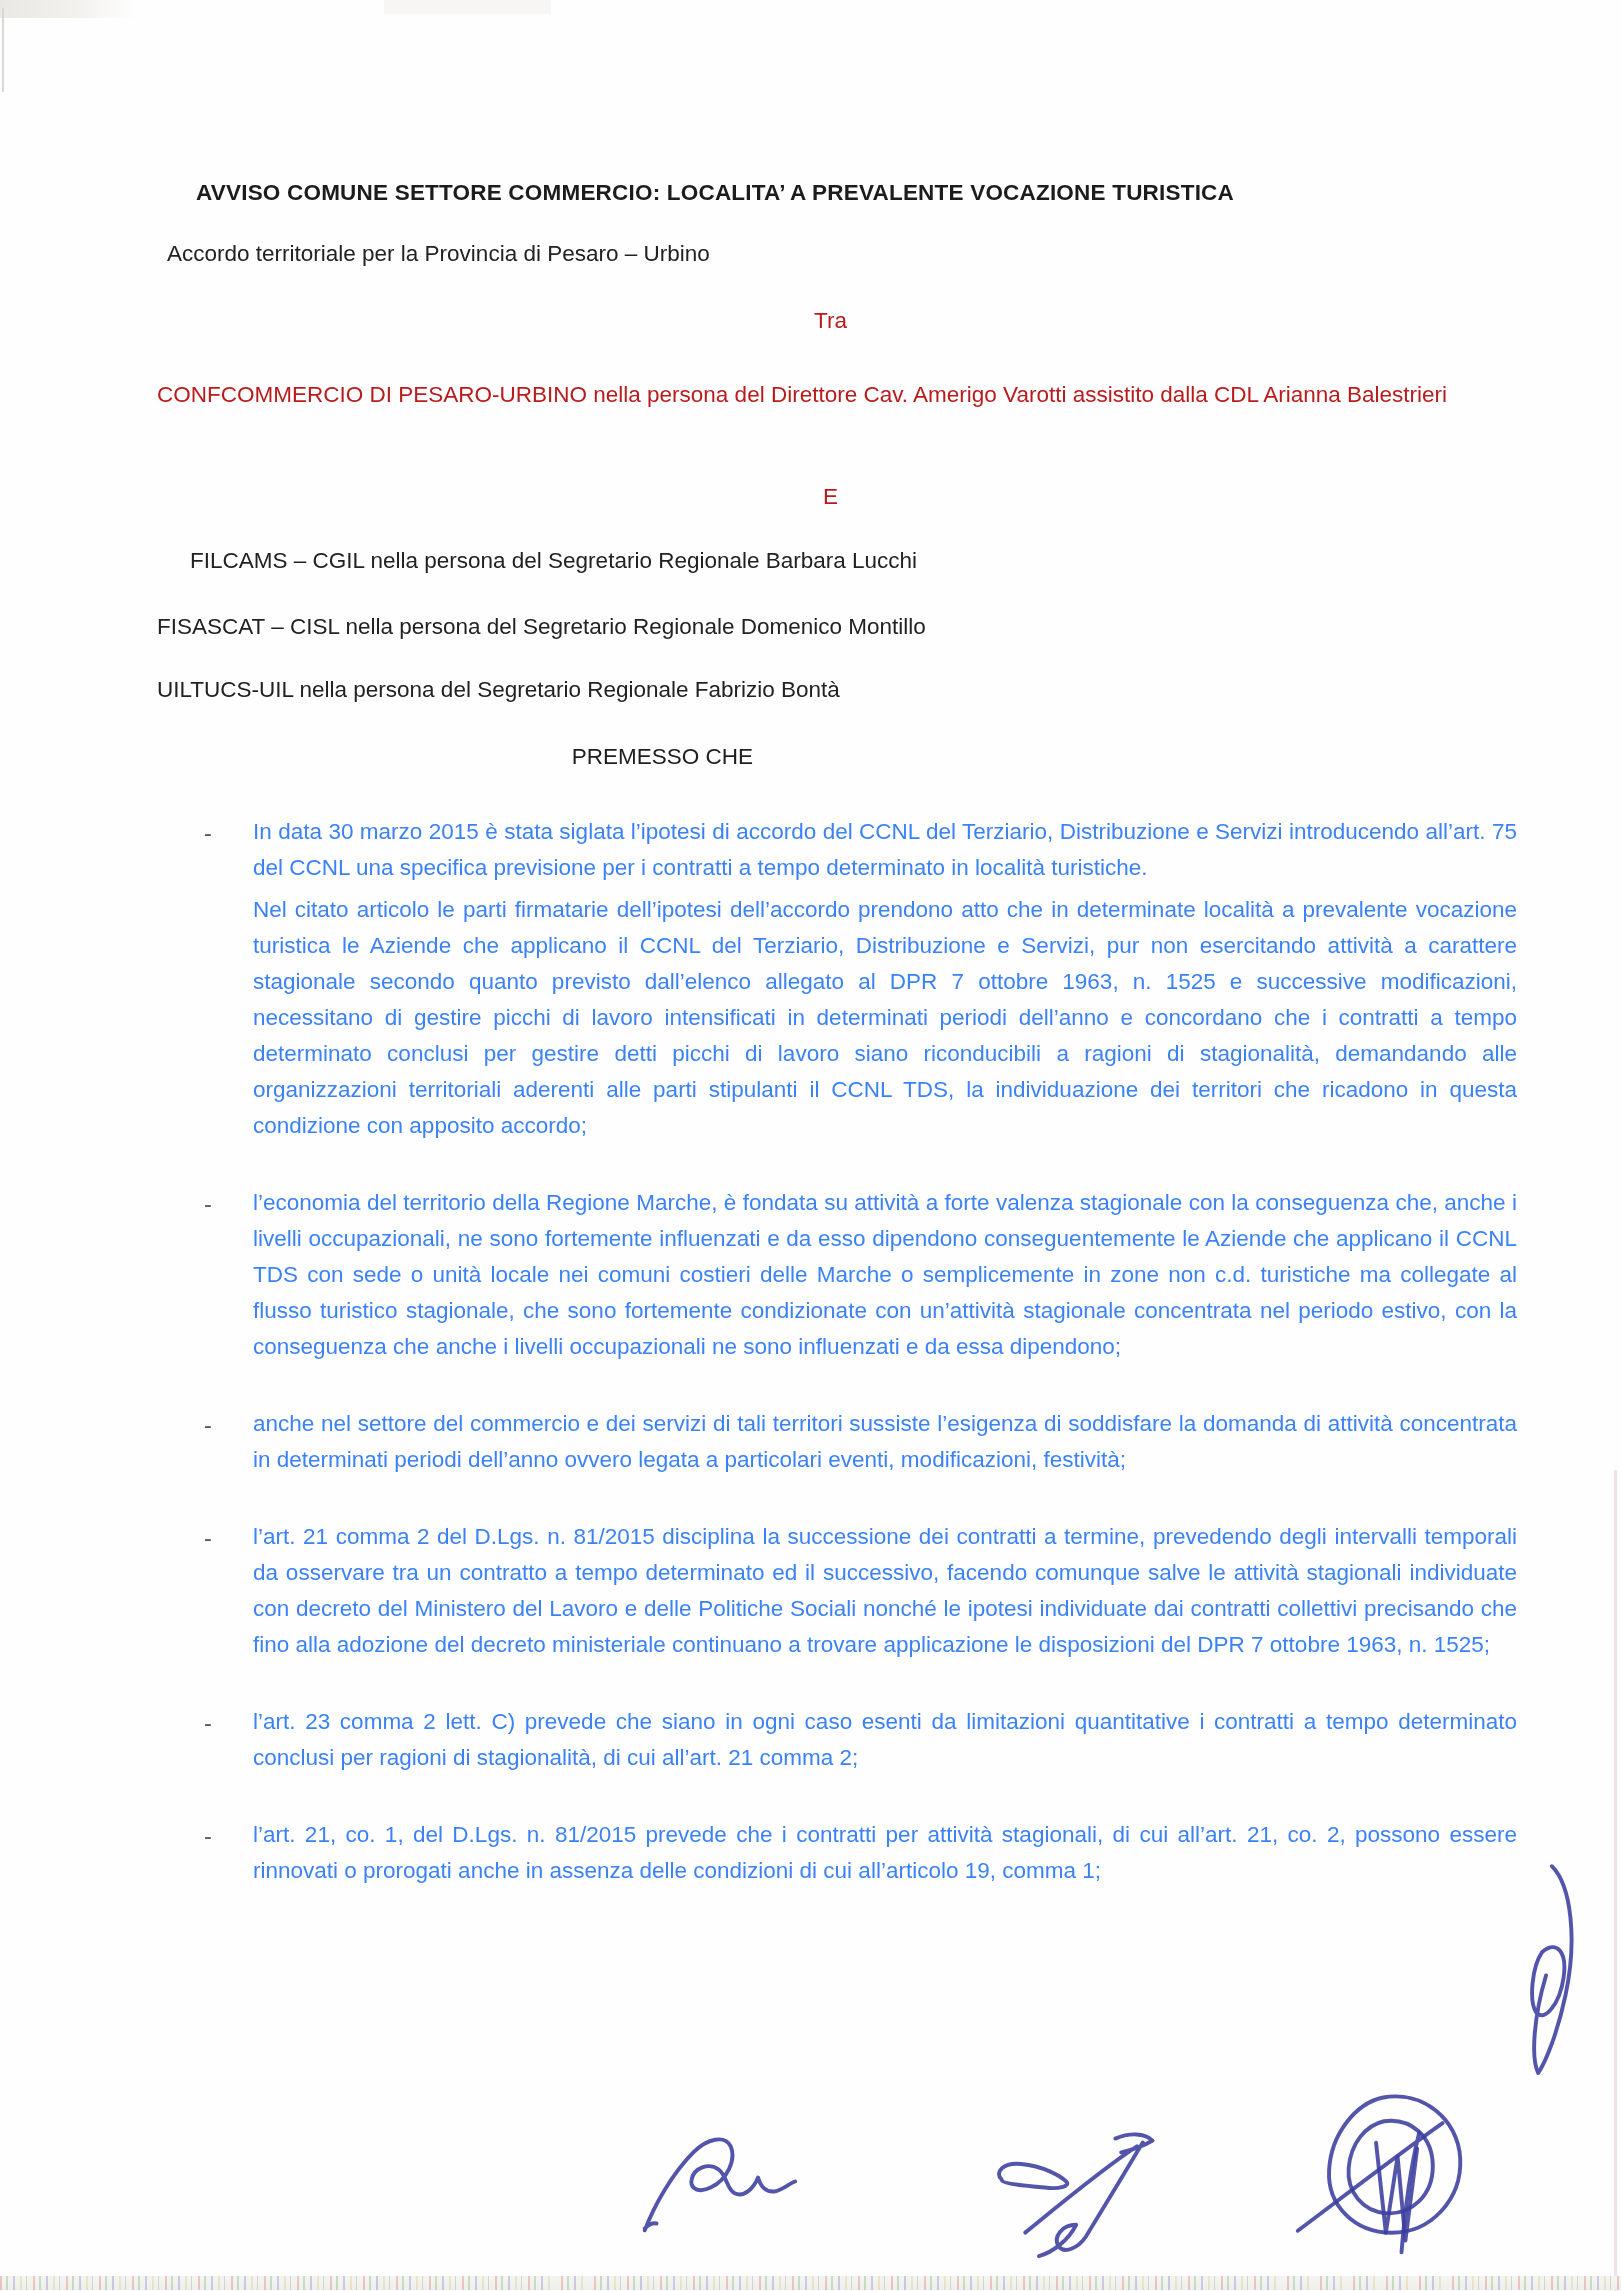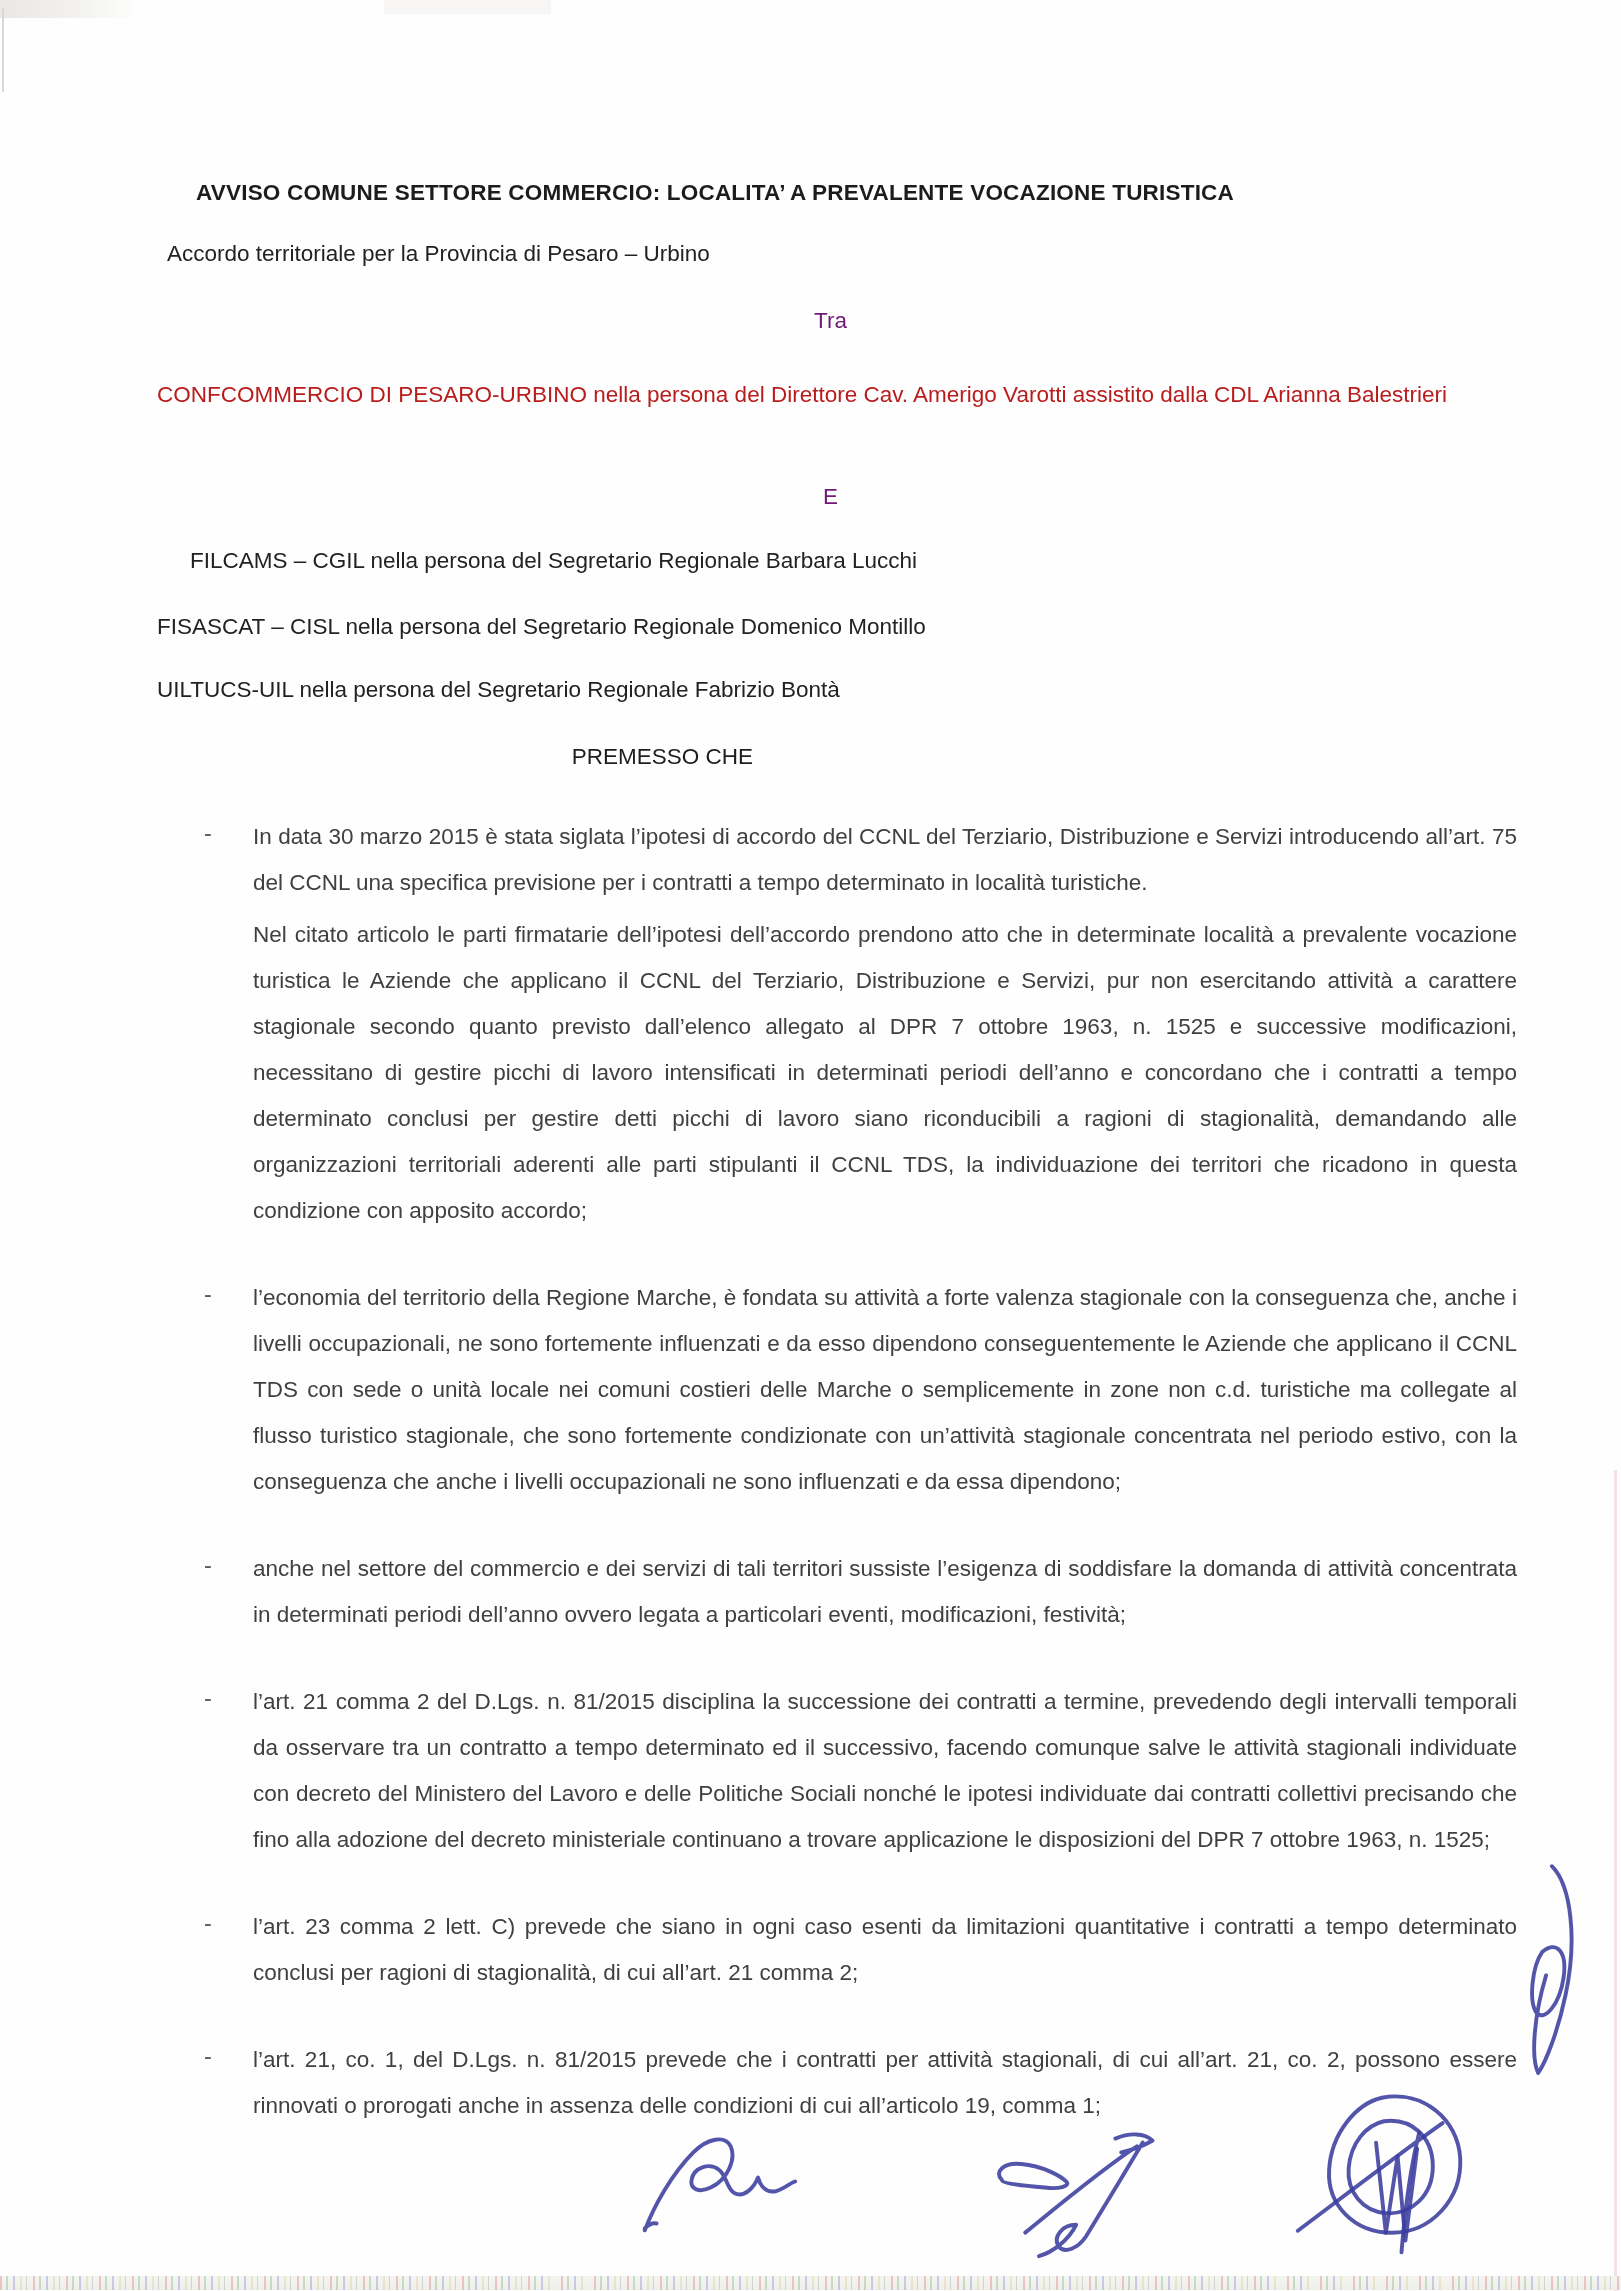--- a/index.html
+++ b/index.html
@@ -22,21 +22,21 @@
     font-size: 22.5px; font-weight: bold;
     letter-spacing: 0.2px;
     color: #1c1c1c;
   }
   .subtitle {
     top: 241px; left: 167px;
     font-size: 22.5px; color: #222;
   }
   .sep {
     width: 1621px; left: 0; text-align: center;
-    font-size: 22.5px; color: #701a75; padding-left: 40px;
+    font-size: 22.5px; color: #b91c1c; padding-left: 40px;
   }
   .sep-tra { top: 308px; }
   .sep-e   { top: 484px; }
   .party-1 {
     top: 376px; left: 157px; width: 1364px;
     font-size: 22.5px; line-height: 38px; color: #b91c1c;
   }
   .union { left: 157px; font-size: 22.5px; color: #222; }
   .union-1 { top: 548px; margin-left: 33px; }
   .union-2 { top: 614px; }
@@ -53,23 +53,23 @@
     display: flex;
     margin-bottom: 41px;
   }
   .premise-marker {
     flex: 0 0 49px;
     font-size: 23.5px; line-height: 38px;
     color: #5a5a5a;
   }
   .premise-body { flex: 1 1 auto; }
   .premise-body p {
-    font-size: 22.5px; line-height: 46px;
+    font-size: 22.5px; line-height: 36px;
     text-align: justify;
-    color: #404040;
+    color: #3b82f6;
   }
   .premise-body p + p { margin-top: 6px; }
 
   .sig { position: absolute; }
   .sig path {
     fill: none;
     stroke: var(--ink, #3b3e9e);
     stroke-linecap: round;
     stroke-linejoin: round;
     opacity: 0.88;

